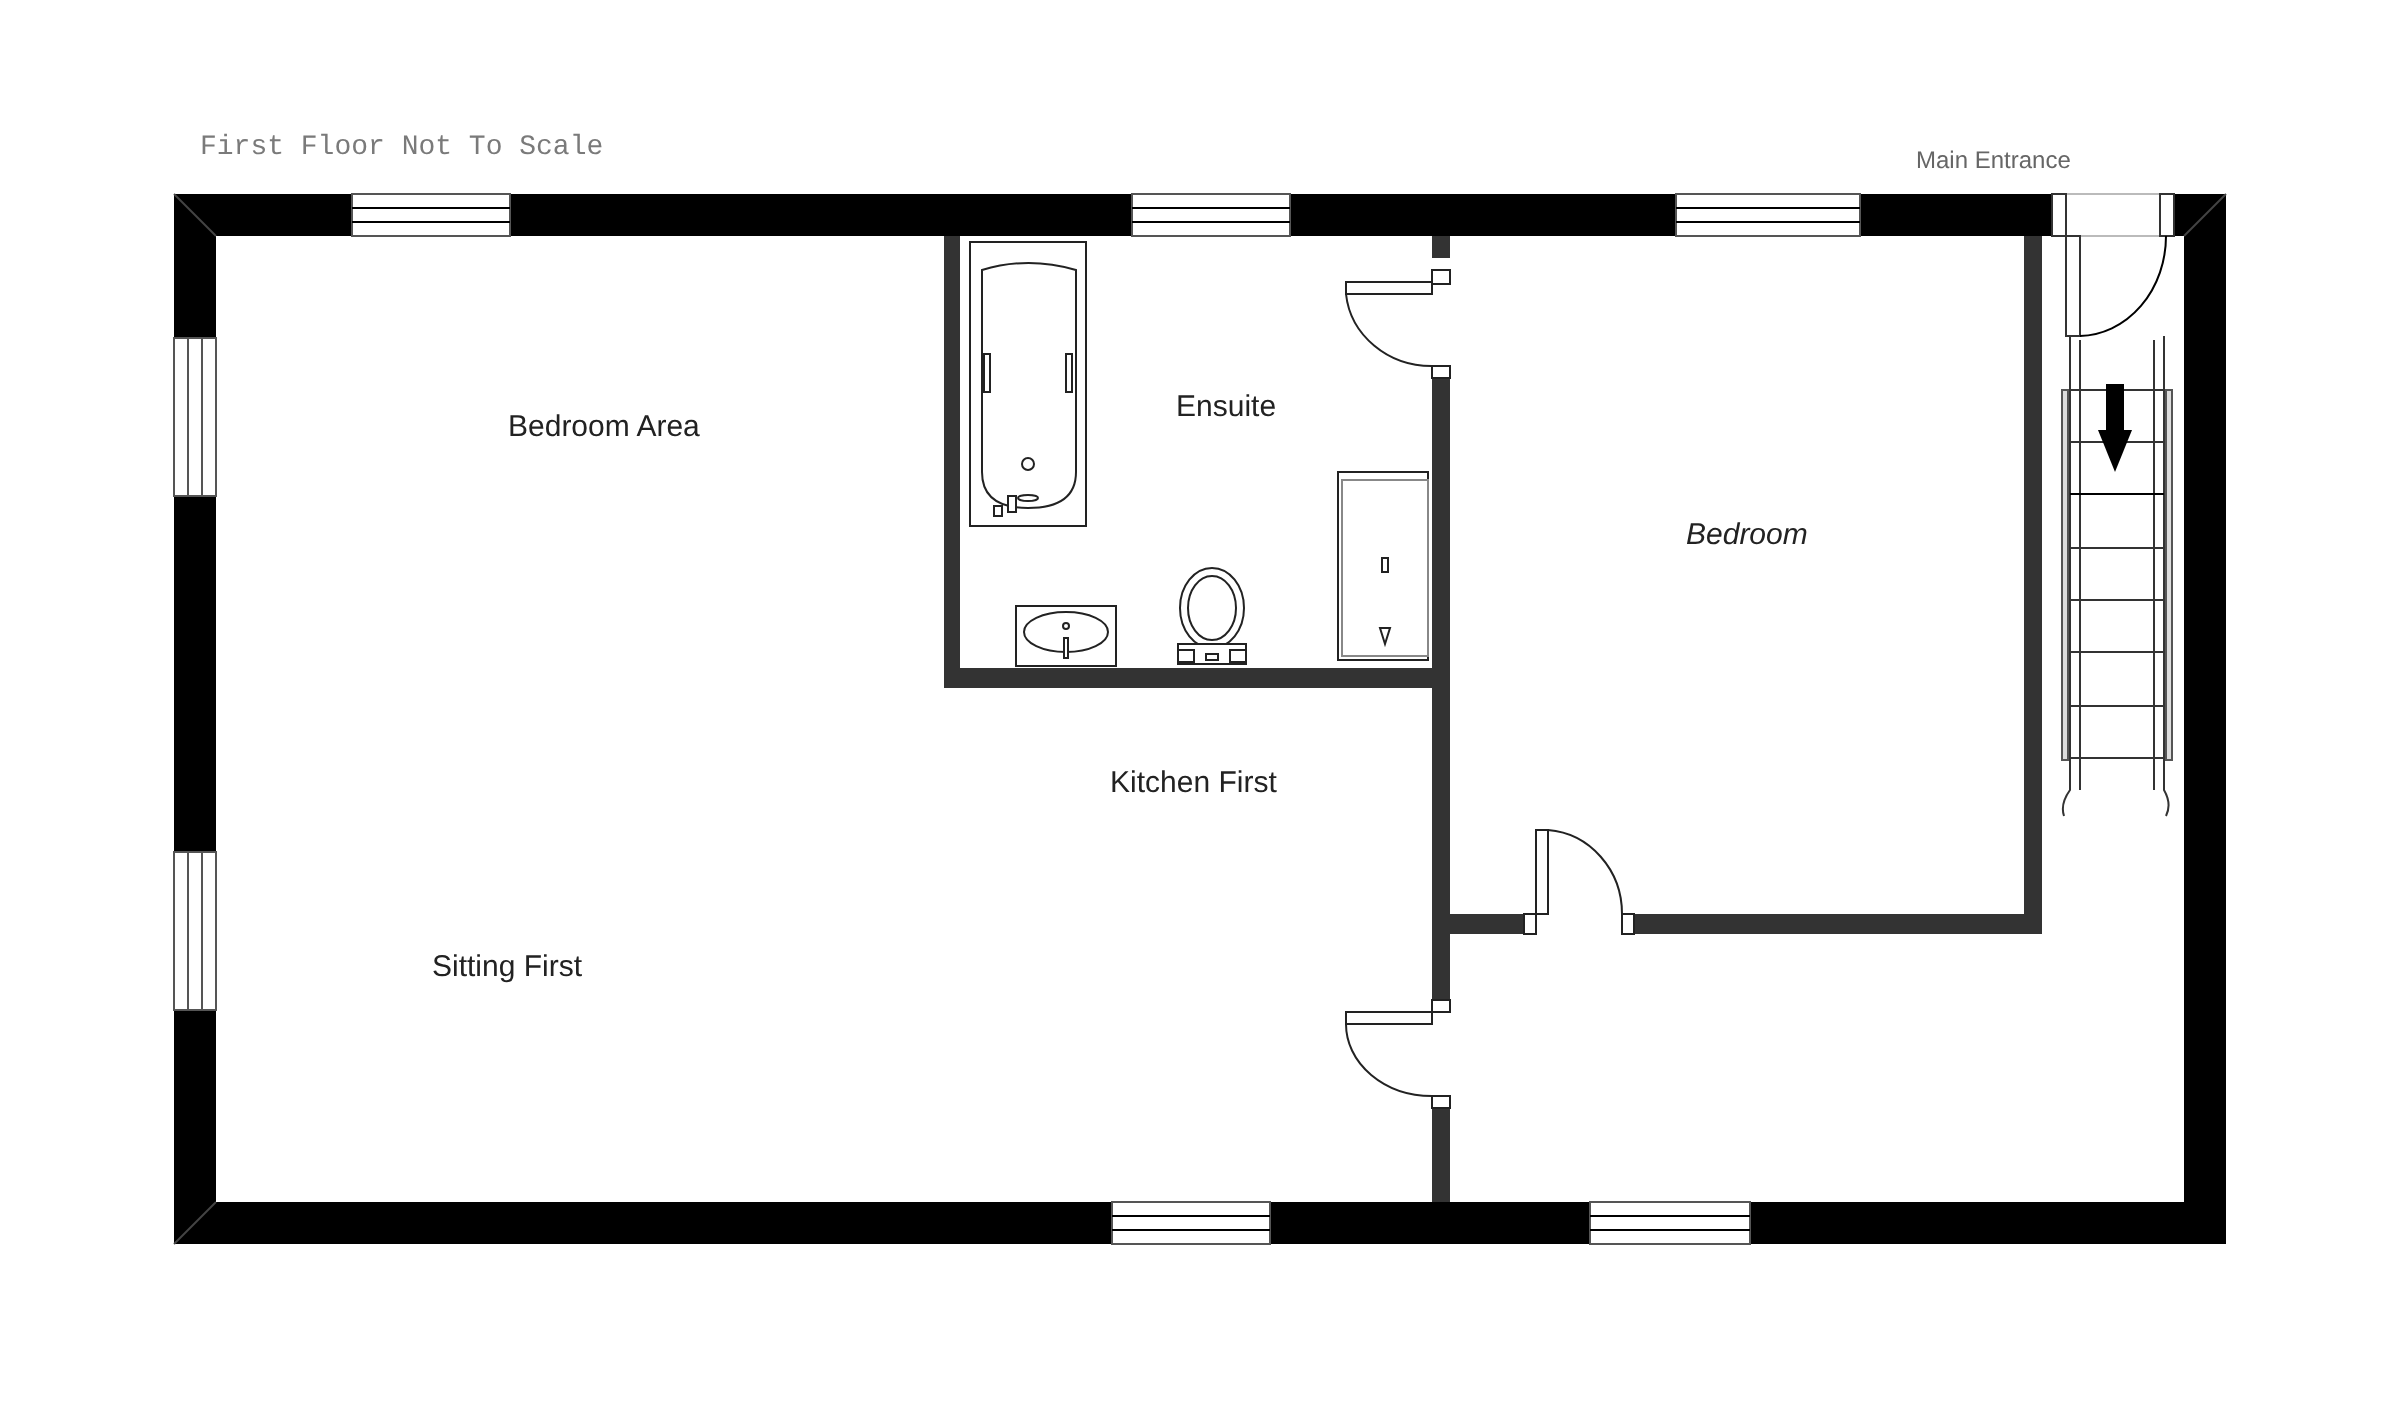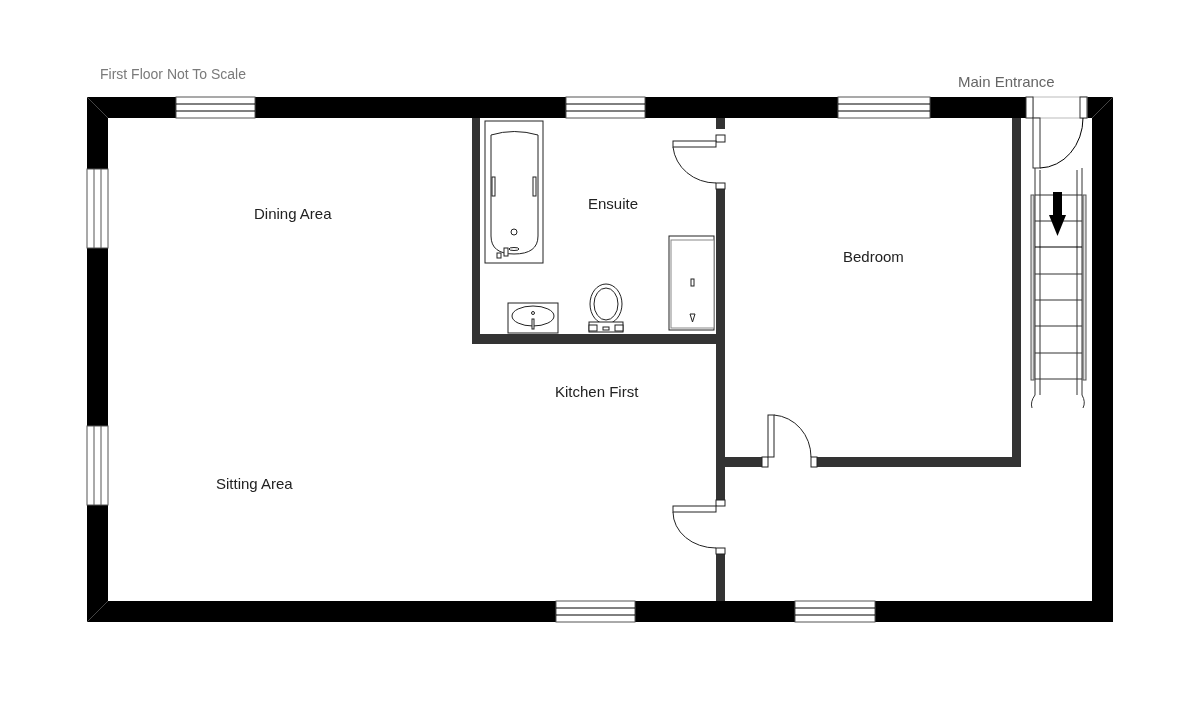--- a/index.html
+++ b/index.html
@@ -1,19 +1,19 @@
 <!DOCTYPE html>
 <html><head>
 <meta charset="utf-8">
 <style>
   html, body { margin: 0; padding: 0; background: #ffffff; }
   body { width: 1200px; height: 705px; position: relative; overflow: hidden; font-family: "Liberation Sans", sans-serif; }
   .label { position: absolute; font-size: 15px; color: #222; white-space: nowrap; }
-  .caption { position: absolute; font-size: 14px; color: #7a7a7a; white-space: nowrap; }
-  .small-caption { position: absolute; font-size: 15px; color: #666; white-space: nowrap; }
+  .caption { position: absolute; font-size: 14px; color: #7a7a7a; white-space: nowrap; font-family: Liberation Mono, monospace; }
+  .small-caption { position: absolute; font-size: 12px; color: #666; white-space: nowrap; }
   svg { position: absolute; left: 0; top: 0; }
 </style>
 </head>
 <body>
 
 <div class="caption" style="left:100px; top:66px;">First Floor Not To Scale</div>
 <div class="small-caption" style="left:958px; top:73px;">Main Entrance</div>
 
 <svg width="1200" height="705" viewBox="0 0 1200 705">
 
@@ -161,17 +161,17 @@
     <line x1="1035" y1="326" x2="1082" y2="326"></line>
     <line x1="1035" y1="353" x2="1082" y2="353"></line>
     <line x1="1035" y1="379" x2="1082" y2="379"></line>
   </g>
   <g>
     <rect x="1053" y="192" width="9" height="25" fill="#000"></rect>
     <polygon points="1049,215 1066,215 1057.5,236" fill="#000"></polygon>
   </g>
 </svg>
 
-<div class="label" style="left:254px; top:205px;">Dining Area</div>
+<div class="label" style="left:254px; top:205px;">Bedroom Area</div>
 <div class="label" style="left:588px; top:195px;">Ensuite</div>
-<div class="label" style="left:843px; top:248px;">Bedroom</div>
+<div class="label" style="left:843px; top:259px;font-style:italic;">Bedroom</div>
 <div class="label" style="left:555px; top:383px;">Kitchen First</div>
-<div class="label" style="left:216px; top:475px;">Sitting Area</div>
+<div class="label" style="left:216px; top:475px;">Sitting First</div>
 
 </body></html>

